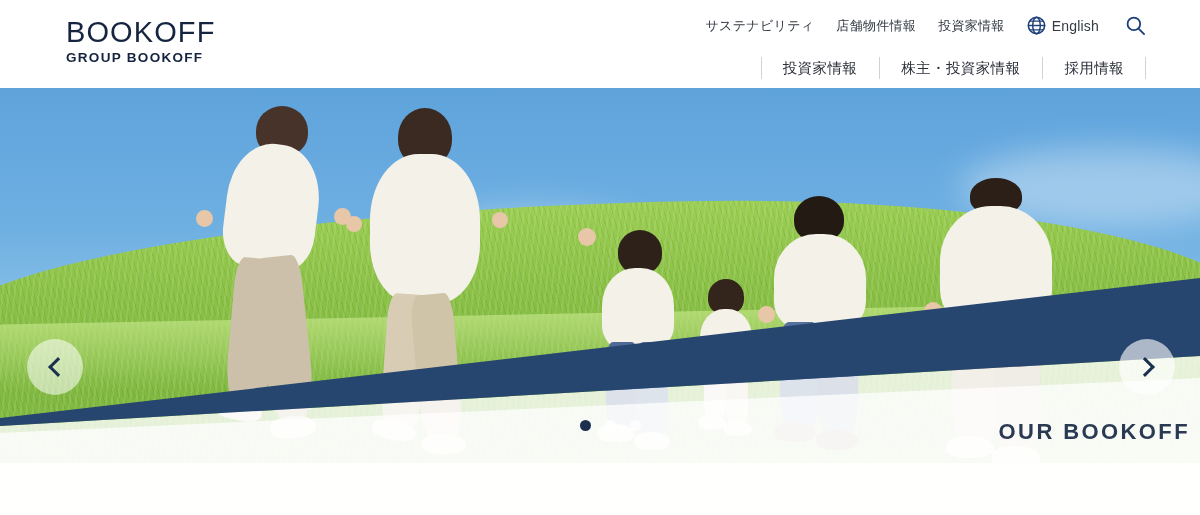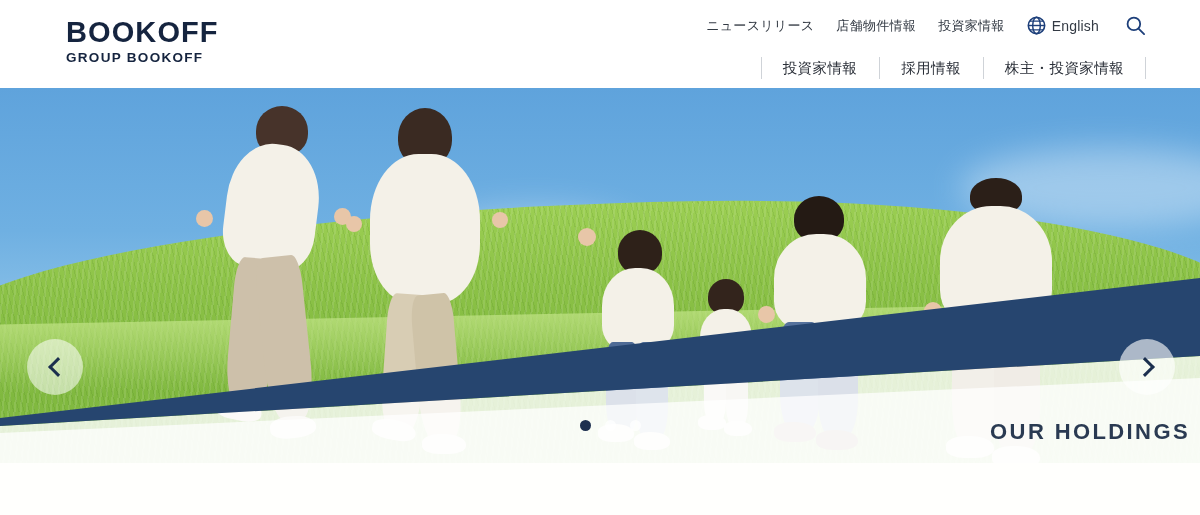--- a/index.html
+++ b/index.html
@@ -17,21 +17,21 @@
   .header{
     position:absolute; left:0; top:0; width:1200px; height:88px;
     background:#ffffff; z-index:40;
   }
   .logo{
     position:absolute; left:66px; top:17px;
     line-height:1; text-decoration:none; display:block;
   }
   .logo-main{
     display:block;
-    font-size:29px; font-weight:bold; letter-spacing:1.1px;
+    font-size:29px; font-weight:normal; letter-spacing:1.1px;
     color:#15243f; line-height:1.05;
   }
   .logo-sub{
     display:block;
     font-size:13.5px; font-weight:bold; letter-spacing:1.3px;
     color:#15243f; margin-top:4px;
   }
 
   
   .util-nav{
@@ -255,21 +255,21 @@
 <div class="page">
 
   <header class="header">
 
     <a class="logo" href="#">
       <span class="logo-main">BOOKOFF</span>
       <span class="logo-sub">GROUP BOOKOFF</span>
     </a>
 
     <nav class="util-nav">
-      <a class="util-link" href="#">ニュースリリース</a>
+      <a class="util-link" href="#">サステナビリティ</a>
       <a class="util-link" href="#">店舗物件情報</a>
       <a class="util-link" href="#">投資家情報</a>
 
       <a class="util-lang" href="#">
         <span class="icon-globe">
           <svg viewBox="0 0 20 20" width="19" height="19" aria-hidden="true">
             <circle cx="10" cy="10" r="8.6" fill="none" stroke="#1d3f7a" stroke-width="1.7"></circle>
             <ellipse cx="10" cy="10" rx="4" ry="8.6" fill="none" stroke="#1d3f7a" stroke-width="1.5"></ellipse>
             <line x1="1.6" y1="10" x2="18.4" y2="10" stroke="#1d3f7a" stroke-width="1.5"></line>
             <line x1="2.9" y1="5.4" x2="17.1" y2="5.4" stroke="#1d3f7a" stroke-width="1.3"></line>
@@ -282,22 +282,22 @@
       <a class="icon-search" href="#">
         <svg viewBox="0 0 22 22" width="21" height="21" aria-hidden="true">
           <circle cx="9.3" cy="9.3" r="6.6" fill="none" stroke="#1d3f7a" stroke-width="1.9"></circle>
           <line x1="14.2" y1="14.2" x2="20" y2="20" stroke="#1d3f7a" stroke-width="1.9" stroke-linecap="round"></line>
         </svg>
       </a>
     </nav>
 
     <nav class="main-nav">
       <a class="nav-item" href="#">投資家情報</a>
+      <a class="nav-item" href="#">株主・投資家情報</a>
       <a class="nav-item" href="#">採用情報</a>
-      <a class="nav-item" href="#">株主・投資家情報</a>
     </nav>
   </header>
 
   <section class="hero">
 
     <div class="sky"></div>
     <div class="cloud c1"></div>
     <div class="cloud c2"></div>
     <div class="cloud c3"></div>
     <div class="cloud c4"></div>
@@ -380,18 +380,18 @@
       <span class="chev"></span>
     </button>
 
     <div class="dots">
       <button class="dot active"></button>
       <button class="dot"></button>
       <button class="dot"></button>
     </div>
 
     <div class="hero-text">
-      <div class="our-mission">OUR HOLDINGS</div>
+      <div class="our-mission">OUR BOOKOFF</div>
     </div>
   </section>
 
   <div class="below"></div>
 </div>
 
 </body></html>

